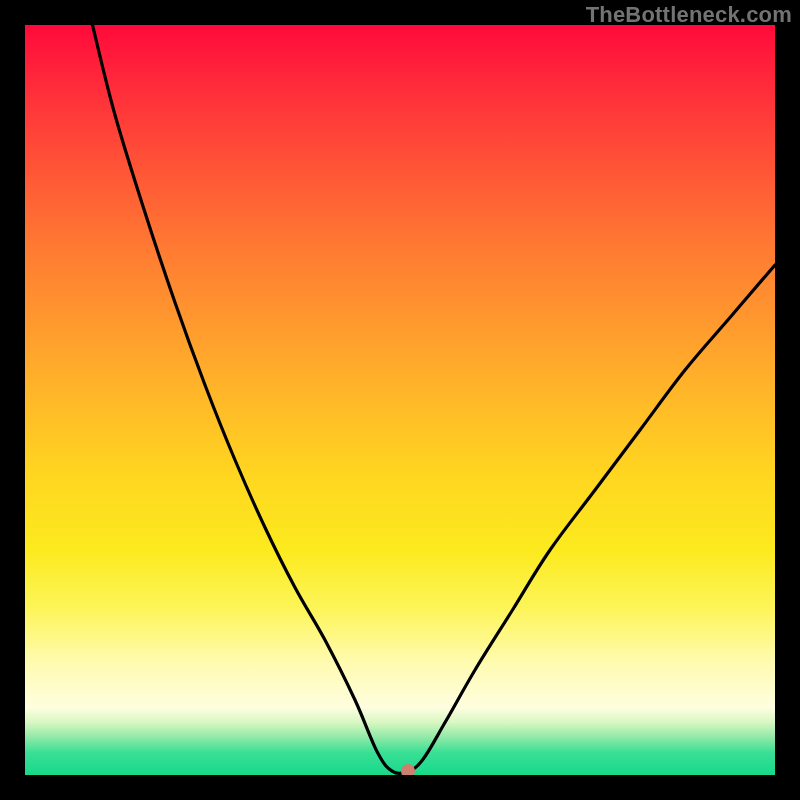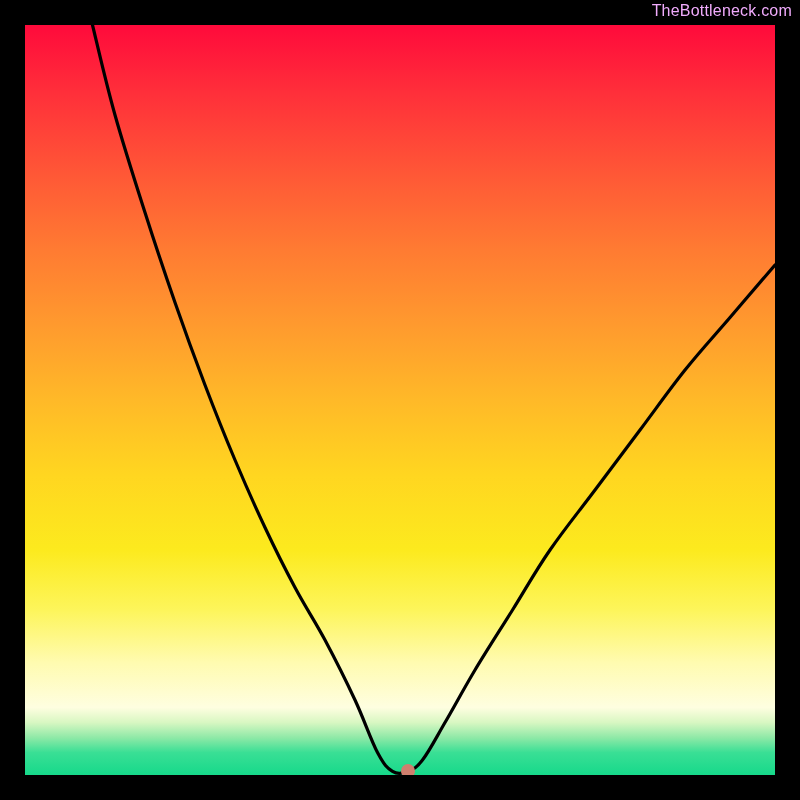--- a/index.html
+++ b/index.html
@@ -14,23 +14,23 @@
   .frame {
     position: relative;
     width: 800px;
     height: 800px;
     background: #000;
   }
   .watermark {
     position: absolute;
     top: 2px;
     right: 8px;
-    color: #f0abfc;
-    font-size: 16px;
-    font-weight: 400;
+    color: #737373;
+    font-size: 22px;
+    font-weight: 700;
     letter-spacing: 0.2px;
     z-index: 50;
     user-select: none;
   }
   .plot-area {
     position: absolute;
     left: 25px;
     top: 25px;
     width: 750px;
     height: 750px;

